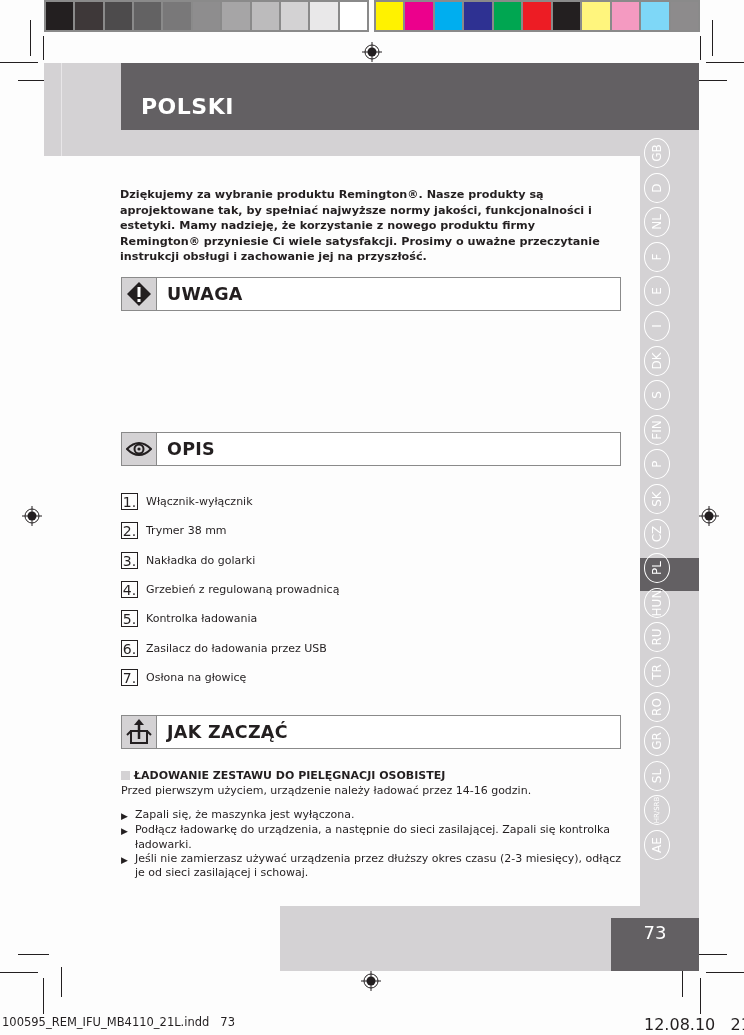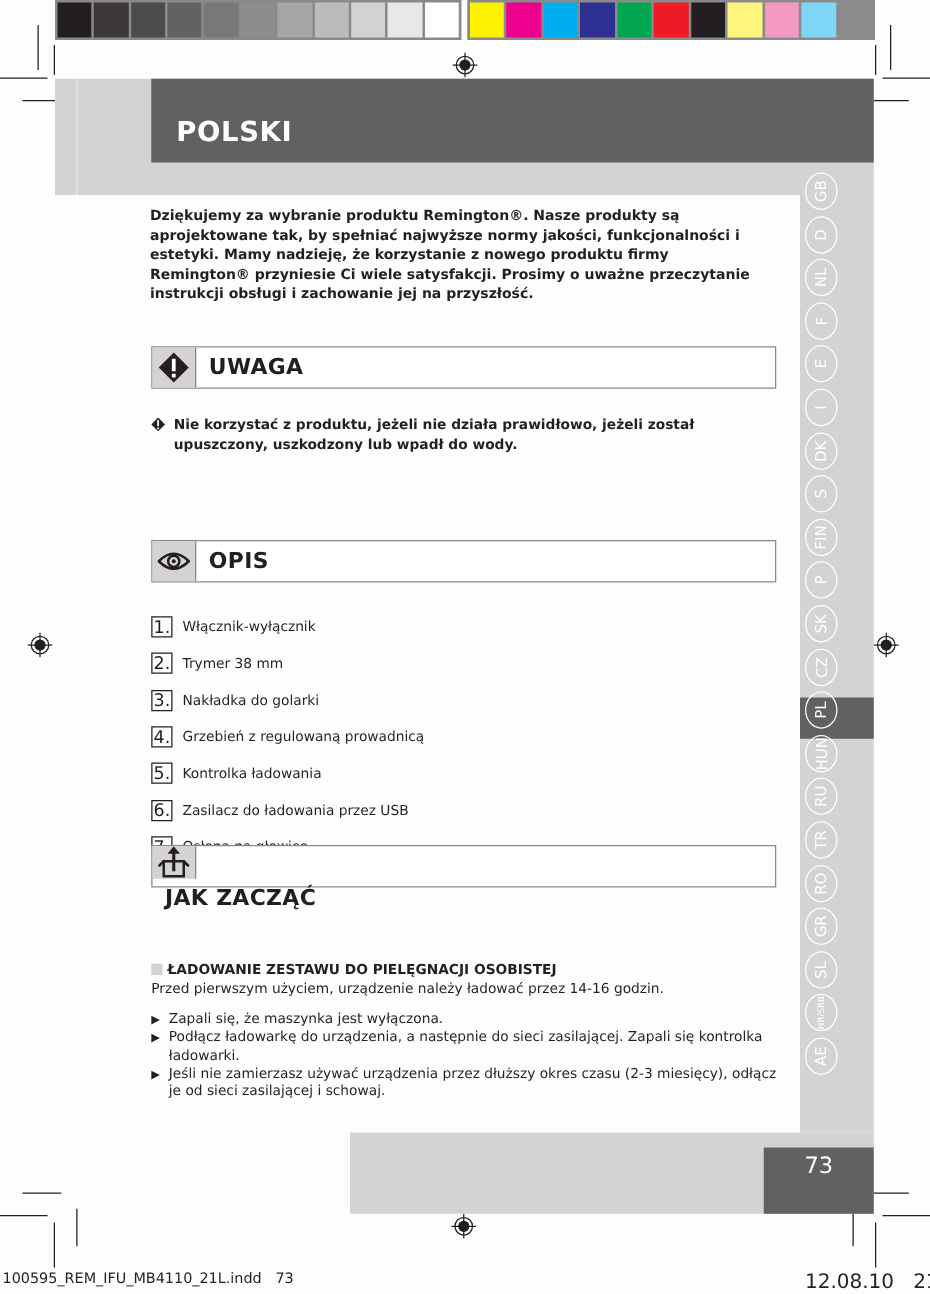--- a/index.html
+++ b/index.html
@@ -23,21 +23,21 @@
   .side-strip { left: 640px; top: 156px; width: 59px; height: 750px; background: #d4d2d4; }
   .bottom-band { left: 280px; top: 906px; width: 419px; height: 65px; background: #d4d2d4; }
   .page-box { left: 611px; top: 918px; width: 88px; height: 53px; background: #636063; }
   .page-num { left: 611px; top: 922px; width: 88px; text-align: center; font-size: 18px; color: #fff; }
   .tab { position: absolute; left: 643px; width: 28px; height: 32px; display: flex; align-items: center; justify-content: center; }
   .tab .circ { width: 26px; height: 30px; border: 1.5px solid #fff; border-radius: 50%; box-sizing: border-box; display: flex; align-items: center; justify-content: center; }
   .tab .lbl { transform: rotate(-90deg); color: #fff; font-size: 12px; font-family: "DejaVu Sans", sans-serif; white-space: nowrap; }
   .tab .lbl.small { font-size: 7px; line-height: 8px; text-align: center; }
   .tab-active { position: absolute; left: 640px; top: 558px; width: 59px; height: 33px; background: #636063; }
   
-  .intro { left: 120px; top: 165px; width: 495px; font-weight: bold; font-size: 11.2px; line-height: 15.5px; }
+  .intro { left: 120px; top: 187px; width: 495px; font-weight: bold; font-size: 11.2px; line-height: 15.5px; }
   .sect { position: absolute; left: 121px; width: 500px; height: 34px; border: 1px solid #8a8a8a; box-sizing: border-box; background: #fff; display: flex; }
   .sect .ico { width: 34px; height: 32px; background: #d4d2d4; border-right: 1px solid #8a8a8a; display: flex; align-items: center; justify-content: center; }
   .sect .stitle { padding-left: 10px; font-weight: bold; font-size: 17.5px; line-height: 32px; letter-spacing: 0.3px; }
   .warn-list { left: 121px; top: 332px; width: 500px; font-weight: bold; font-size: 11px; line-height: 15.5px; }
   .warn-item { display: flex; }
   .warn-item .b { width: 18px; flex-shrink: 0; padding-top: 2px; }
   .opis-list { left: 121px; top: 487px; }
   .opis-item { display: flex; align-items: center; height: 29.3px; }
   .numbox { width: 17px; height: 17px; border: 1px solid #231f20; box-sizing: border-box; font-size: 14px; line-height: 16px; text-align: center; }
   .opis-text { margin-left: 8px; font-size: 11px; }
@@ -245,28 +245,20 @@
   <div class="ico">
     <svg width="26" height="26" viewBox="0 0 26 26">
         <polygon points="13,1 25,13 13,25 1,13" fill="#231f20"></polygon>
         <rect x="11.5" y="6" width="3" height="10" fill="#fff"></rect>
         <rect x="11.5" y="18" width="3" height="3" fill="#fff"></rect>
       </svg>
   </div>
   <div class="stitle">UWAGA</div>
 </div>
 <div class="abs warn-list" id="warnList">
-    <div class="warn-item">
-      <span class="b"><svg width="11" height="11" viewBox="0 0 11 11">
-          <polygon points="5.5,0 11,5.5 5.5,11 0,5.5" fill="#231f20"></polygon>
-          <rect x="4.8" y="2" width="1.4" height="5" fill="#fff"></rect>
-          <rect x="4.8" y="8" width="1.4" height="1.4" fill="#fff"></rect>
-        </svg></span>
-      <span>Nie korzystać z produktu, jeżeli nie działa prawidłowo, jeżeli został upuszczony, uszkodzony lub wpadł do wody.</span>
-    </div>
   </div>
 
 <div class="sect" style="top:432px;">
   <div class="ico">
     <svg width="26" height="18" viewBox="0 0 26 18">
         <path d="M1,9 Q13,-3 25,9 Q13,21 1,9 Z" fill="none" stroke="#231f20" stroke-width="2"></path>
         <circle cx="13" cy="9" r="4.5" fill="none" stroke="#231f20" stroke-width="2"></circle>
         <circle cx="13" cy="9" r="1.6" fill="#231f20"></circle>
       </svg>
   </div>
@@ -296,21 +288,21 @@
     <div class="opis-item">
       <span class="numbox">6.</span>
       <span class="opis-text">Zasilacz do ładowania przez USB</span>
     </div>
     <div class="opis-item">
       <span class="numbox">7.</span>
       <span class="opis-text">Osłona na głowicę</span>
     </div>
   </div>
 
-<div class="sect" style="top:676px;flex-direction:column;">
+<div class="sect" style="top:715px;">
   <div class="ico">
     <svg width="26" height="26" viewBox="0 0 26 26">
         <rect x="5" y="12" width="16" height="12" fill="none" stroke="#231f20" stroke-width="2"></rect>
         <line x1="5" y1="12" x2="1" y2="16" stroke="#231f20" stroke-width="2"></line>
         <line x1="21" y1="12" x2="25" y2="16" stroke="#231f20" stroke-width="2"></line>
         <line x1="13" y1="4" x2="13" y2="20" stroke="#231f20" stroke-width="2.5"></line>
         <polygon points="13,0 8,6 18,6" fill="#231f20"></polygon>
       </svg>
   </div>
   <div class="stitle">JAK ZACZĄĆ</div>

